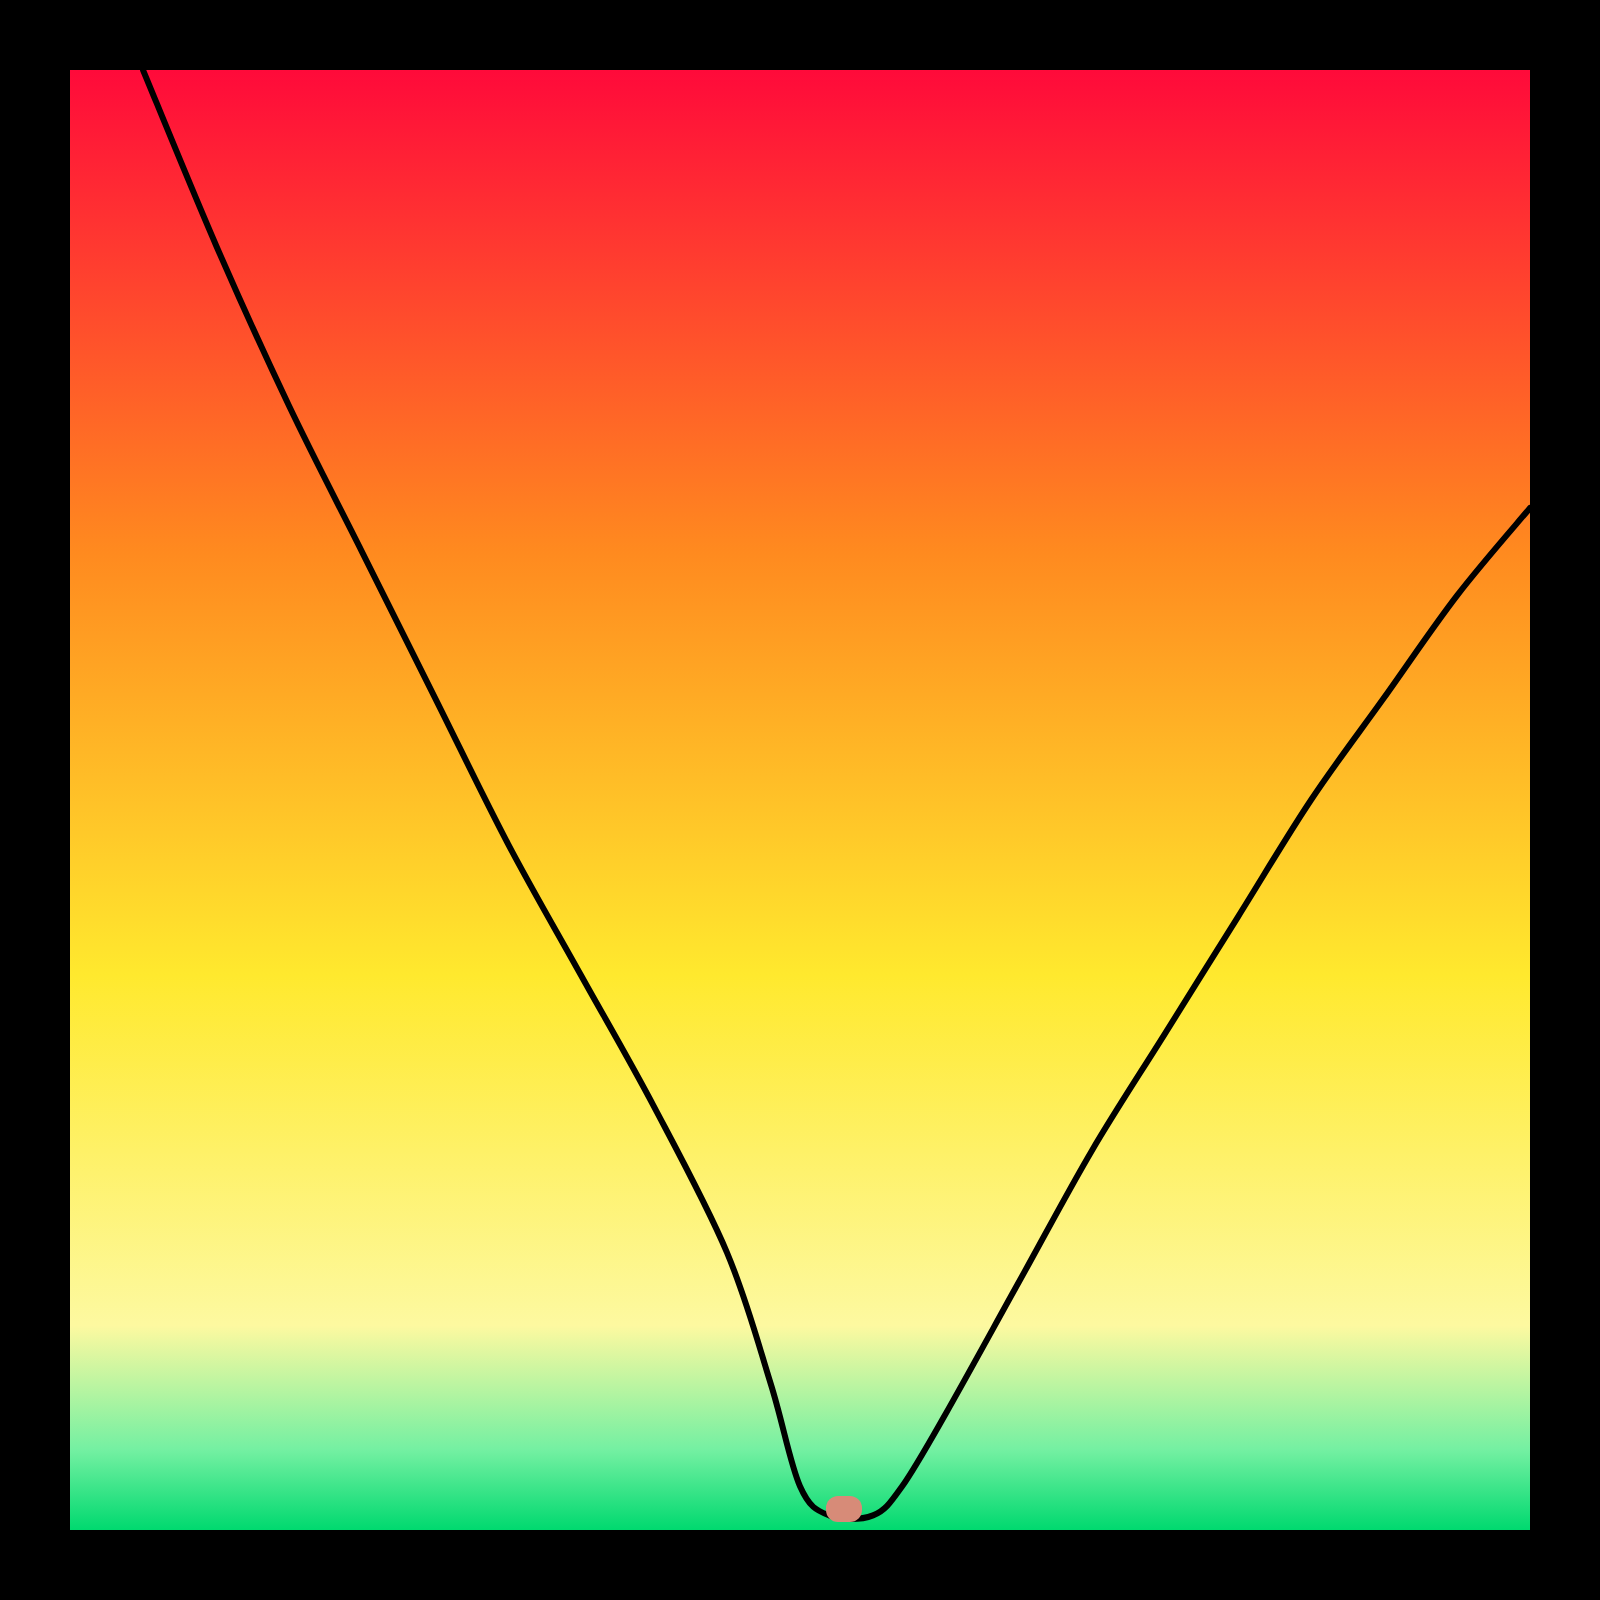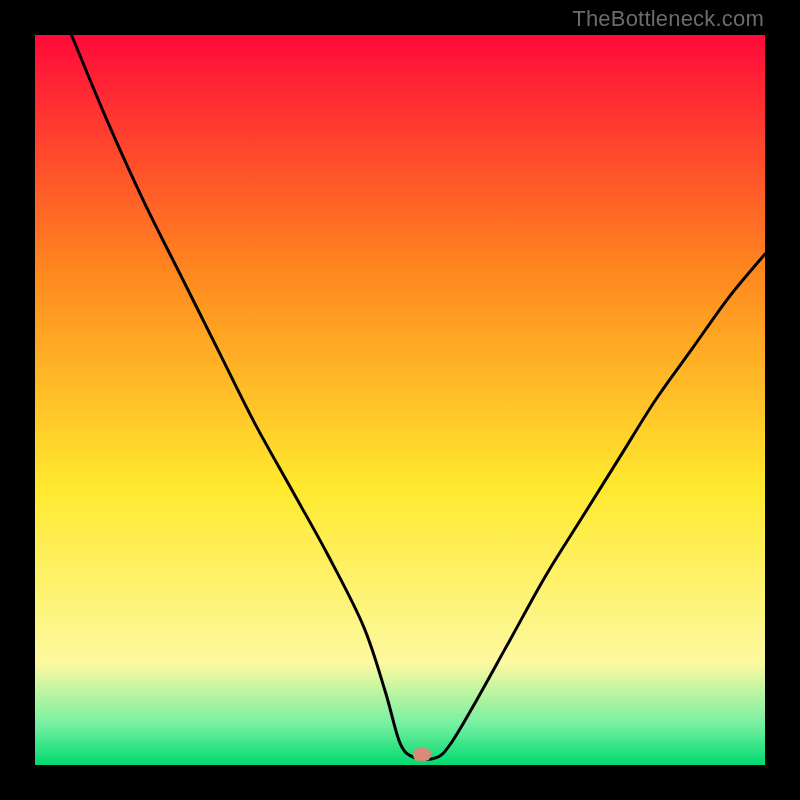--- a/index.html
+++ b/index.html
@@ -46,21 +46,20 @@
     position: absolute;
     width: 18px;
     height: 13px;
     border-radius: 6px;
   }
 </style>
 </head>
 <body>
 
 <div class="frame">
-  <div class="watermark">TheBottleneck.com</div>
 
   <div class="plot-area">
     <svg class="gradient-bg" viewBox="0 0 730 730" preserveAspectRatio="none">
       <defs>
         <linearGradient id="bg-grad" x1="0" y1="0" x2="0" y2="1">
             <stop offset="0%" stop-color="#ff0a3a"></stop>
             <stop offset="33%" stop-color="#ff8a1f"></stop>
             <stop offset="62%" stop-color="#ffe92e"></stop>
             <stop offset="86%" stop-color="#fdf9a0"></stop>
             <stop offset="94.5%" stop-color="#74f0a2"></stop>

